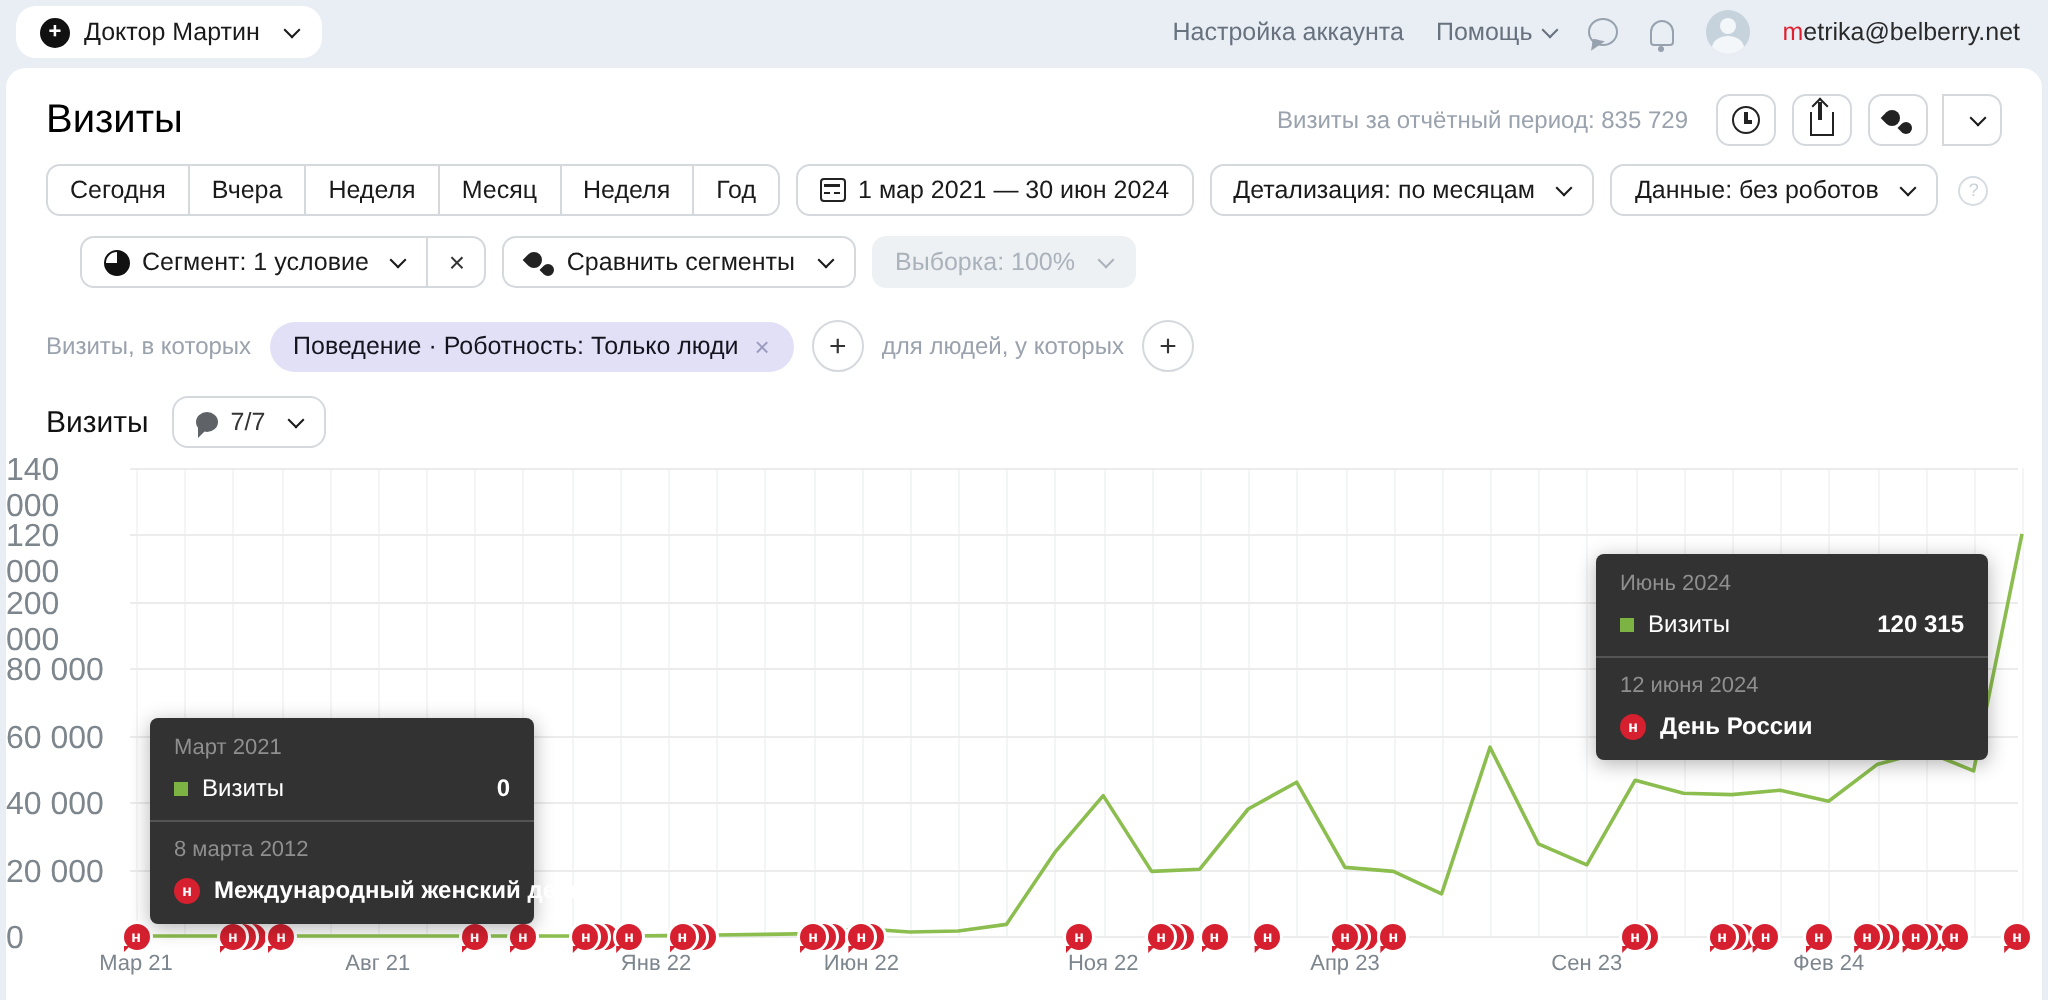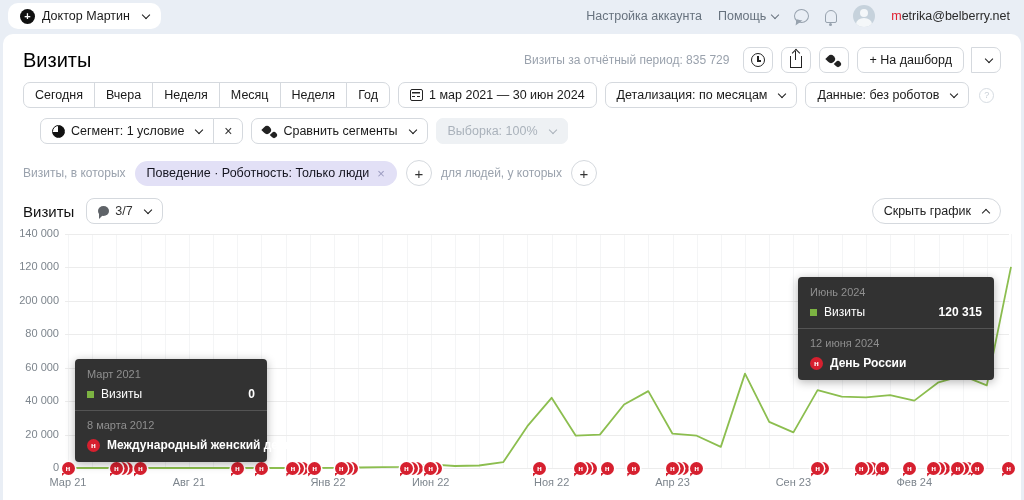--- a/index.html
+++ b/index.html
@@ -86,21 +86,21 @@
   .chart-head{display:flex;align-items:center;margin:2px 0 0;}
   .chart-title{font-size:15px;color:#111;margin-right:12px;}
   .goals-btn{border-radius:8px;}
   .goals-btn .cnt{color:#333;}
   .hide-btn{margin-left:auto;border-radius:14px;color:#222;}
 
   
   .chart-area{position:relative;margin:0 -20px;height:268px;}
   .hgrid{position:absolute;left:62px;right:12px;height:1px;background:#ececec;}
   .vgrid{position:absolute;top:10px;height:234px;width:1px;background:#f4f5f6;}
-  .ylab{position:absolute;left:0;width:56px;text-align:right;font-size:11px;color:#7d858d;}
+  .ylab{position:absolute;left:0;width:56px;text-align:left;font-size:16px;color:#7d858d;}
   .xlab{position:absolute;top:252px;width:56px;text-align:center;font-size:11px;color:#7d858d;}
   .lsvg{position:absolute;left:0;top:0;z-index:3;}
   .mcirc{position:absolute;width:13px;height:13px;border-radius:50%;background:var(--red);box-shadow:0 0 0 1.5px #fff;color:#fff;font-size:8px;font-weight:bold;display:flex;align-items:center;justify-content:center;z-index:4;cursor:pointer;}
   .mcirc.front::after{content:'';position:absolute;left:0;bottom:-2px;width:4px;height:4px;background:var(--red);clip-path:polygon(0 0,100% 0,0 100%);}
 
   .tooltip{position:absolute;background:var(--ttbg);border-radius:4px;padding:9px 12px 10px;color:#fff;z-index:10;box-shadow:0 2px 10px rgba(0,0,0,.3);}
   .tt-left{left:72px;top:135px;width:192px;}
   .tt-right{left:795px;top:53px;width:196px;}
   .tt-period{color:#8f8f8f;font-size:11px;margin-bottom:7px;}
   .tt-row{display:flex;align-items:center;gap:7px;font-size:12px;white-space:nowrap;}
@@ -147,23 +147,20 @@
       <span class="period-total nowrap">Визиты за отчётный период: 835 729</span>
       <button class="btn icon-only">
           <span class="clock-ic"></span>
         </button>
       <button class="btn icon-only">
           <span class="export-ic"></span>
         </button>
       <button class="btn icon-only">
           <span class="drops-ic"></span>
         </button>
-      <button class="btn">
-          <span>+ На дашборд</span>
-        </button>
       <span class="split">
         <button class="btn icon-only">
             <span class="chev"></span>
           </button>
       </span>
     </div>
   </div>
 
   <div class="toolbar">
     <span class="seg-group">
@@ -217,26 +214,22 @@
     </span>
     <button class="plus-circle">+</button>
     <span>для людей, у которых</span>
     <button class="plus-circle">+</button>
   </div>
 
   <div class="chart-head">
     <span class="chart-title">Визиты</span>
     <button class="btn goals-btn">
       <span class="bubble-ic"></span>
-      <span class="cnt">3/7</span>
+      <span class="cnt">7/7</span>
       <span class="chev"></span>
-    </button>
-    <button class="btn hide-btn">
-      <span>Скрыть график</span>
-        <span class="chev up"></span>
     </button>
   </div>
 
   <div class="chart-area">
       <div class="vgrid" style="left: 1008px;"></div>
       <div class="vgrid" style="left: 983.8px;"></div>
       <div class="vgrid" style="left: 959.6px;"></div>
       <div class="vgrid" style="left: 935.5px;"></div>
       <div class="vgrid" style="left: 911.3px;"></div>
       <div class="vgrid" style="left: 887.1px;"></div>

